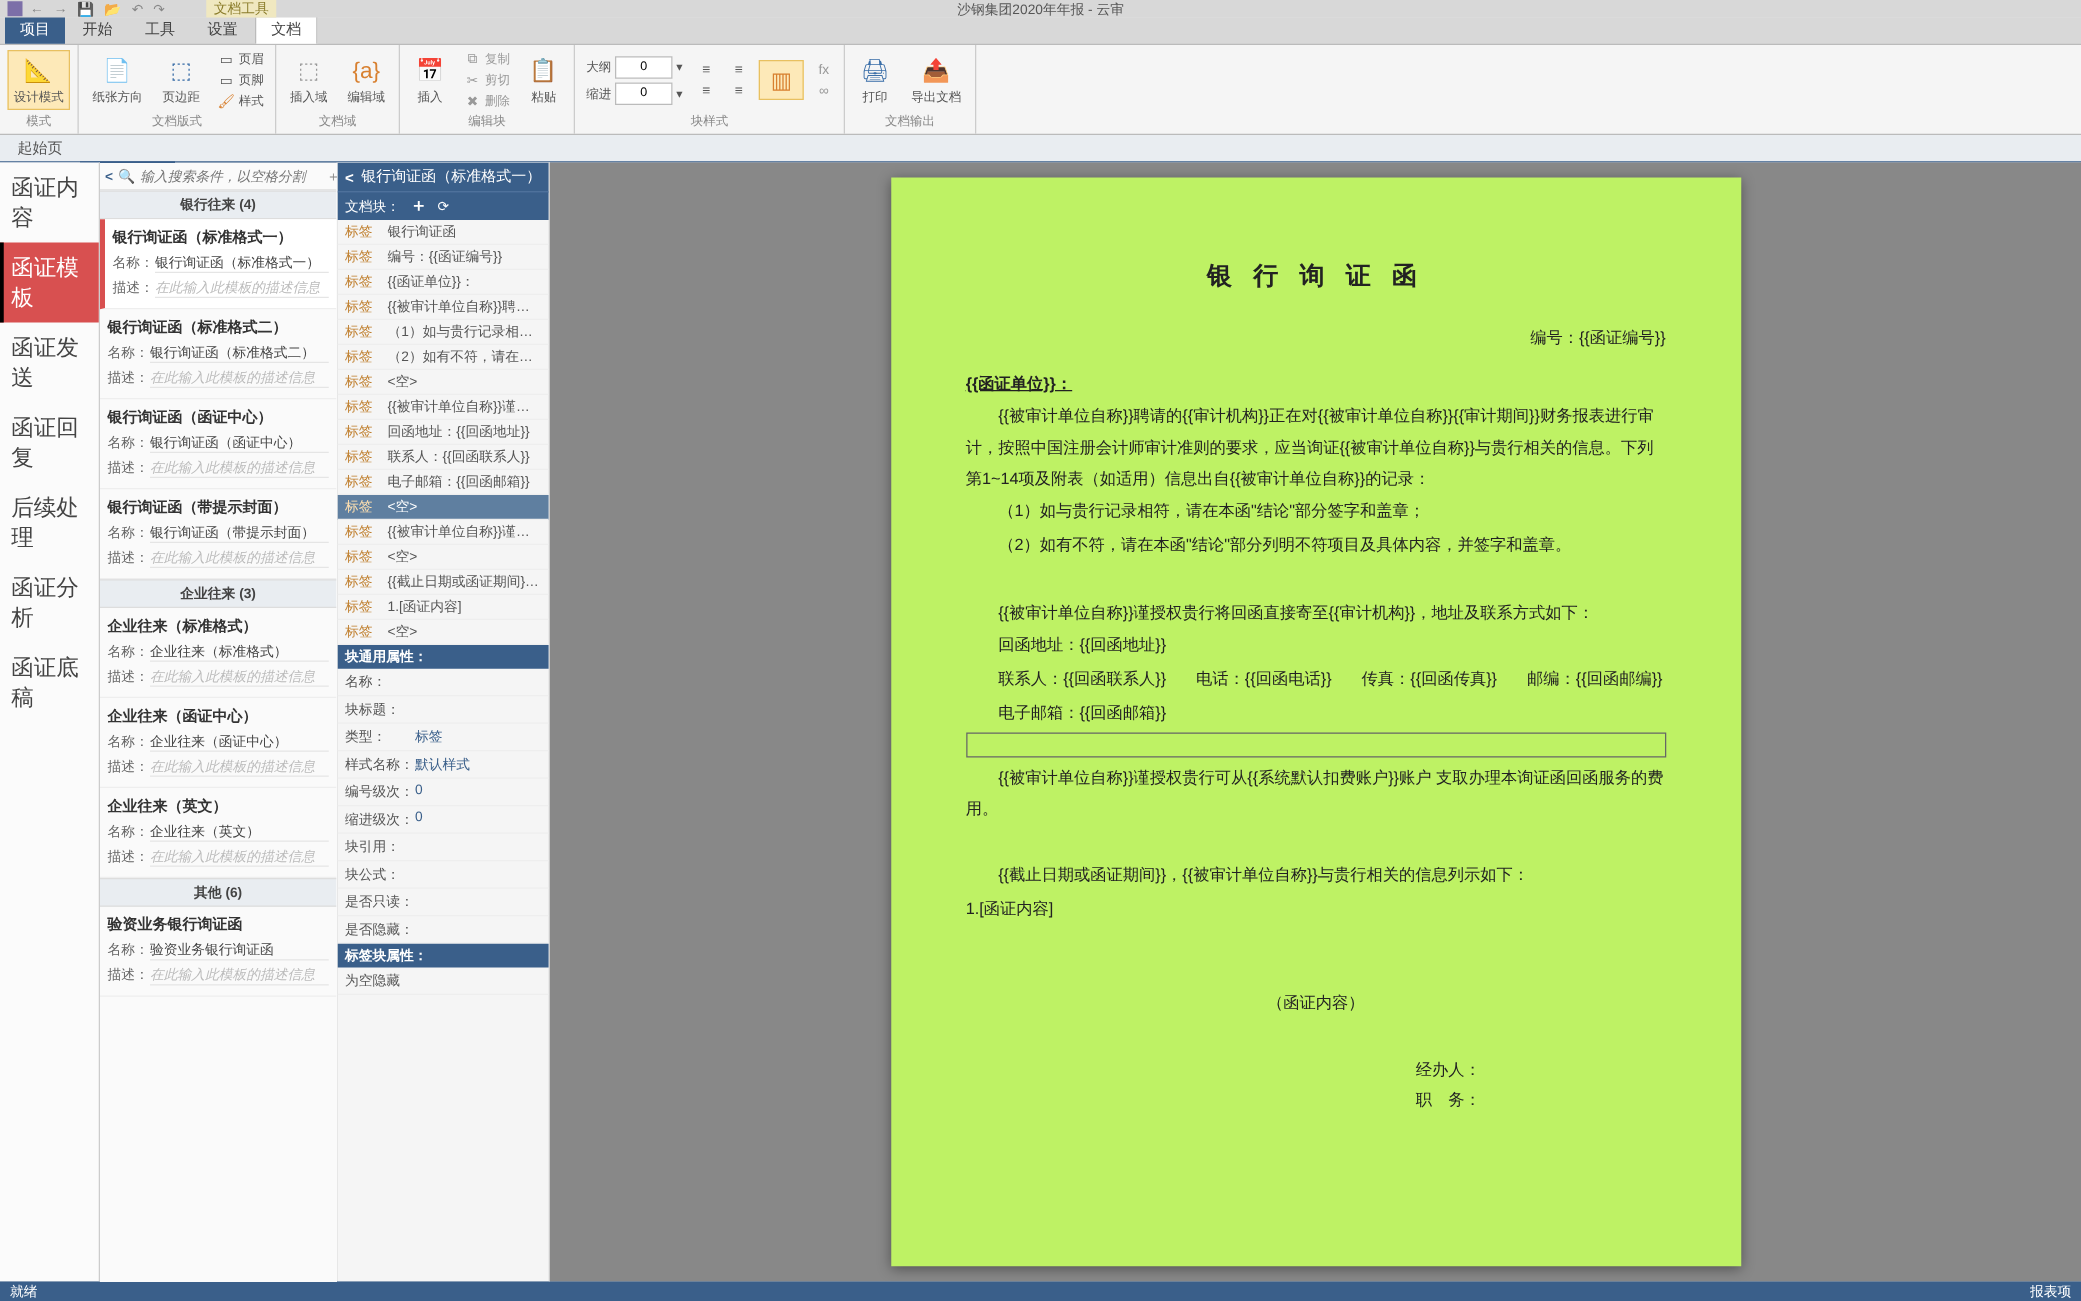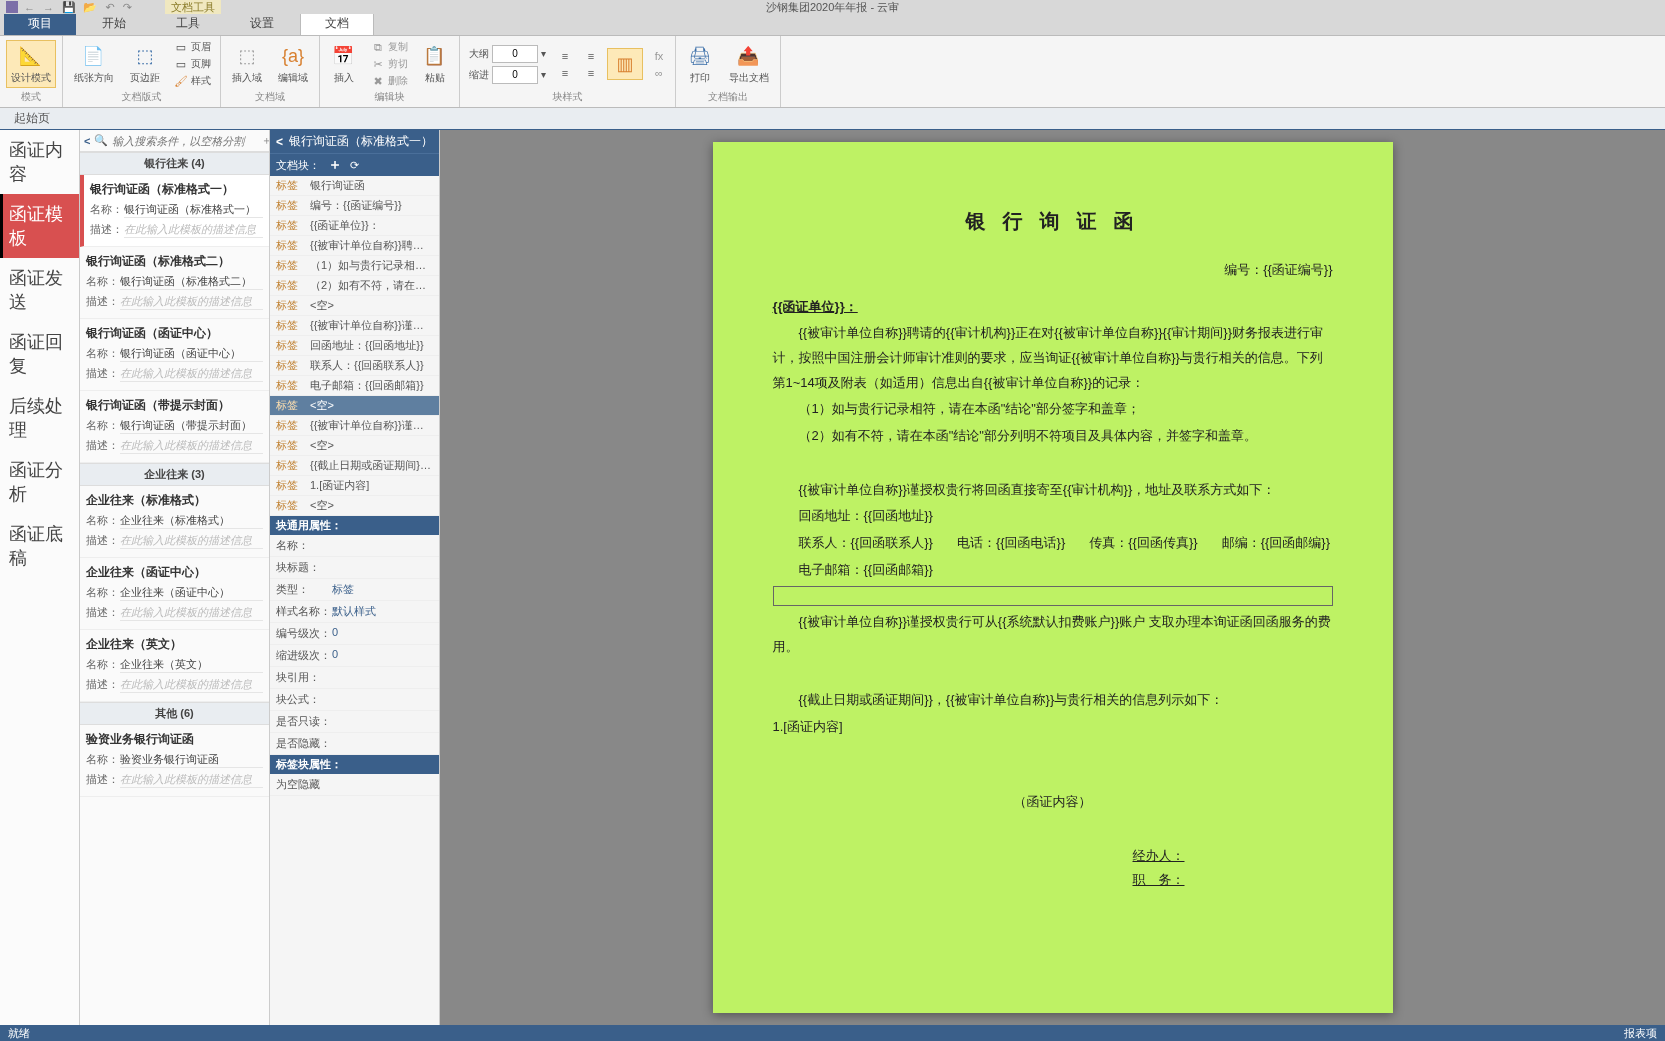--- a/index.html
+++ b/index.html
@@ -7,21 +7,21 @@
 
 
 .titlebar { height:14px; background:#d8d8d8; display:flex; align-items:center; justify-content:center; position:relative; font-size:11px; color:#555; }
 .titlebar .app-icon { position:absolute; left:6px; width:12px; height:12px; background:#7c6fa8; }
 .qat { position:absolute; left:24px; display:flex; gap:8px; color:#888; font-size:11px;}
 .qat span { cursor:pointer; }
 .tool-tab { position:absolute; left:165px; top:0; font-size:11px; color:#8a7c2a; background:#f0e8c0; padding:0 6px; height:14px; line-height:14px;}
 
 
 .menutabs { height:22px; background:#d8d8d8; display:flex; align-items:flex-end; padding-left:4px; gap:2px; border-bottom:1px solid #bbb;}
-.menutabs .tab { padding:3px 24px; font-size:12px; color:#444; cursor:pointer;}
+.menutabs .tab { padding:3px 12px; font-size:12px; color:#444; cursor:pointer;}
 .menutabs .tab.primary { background:#3a5f8a; color:#fff; }
 .menutabs .tab.active { background:#fff; border:1px solid #bbb; border-bottom:none;}
 
 
 .ribbon { height:72px; background:#f5f5f5; border-bottom:1px solid #bbb; display:flex;}
 .ribgroup { border-right:1px solid #ccc; display:flex; flex-direction:column; align-items:center; padding:2px 6px; }
 .ribgroup .items { flex:1; display:flex; align-items:center; gap:6px;}
 .ribgroup .glabel { font-size:10px; color:#888; padding-bottom:1px;}
 .bigbtn { display:flex; flex-direction:column; align-items:center; gap:2px; padding:2px 4px; cursor:pointer; border:1px solid transparent;}
 .bigbtn.active { background:#fde9b8; border:1px solid #e8c060;}
@@ -82,21 +82,21 @@
 .page { width:680px; min-height:830px; background:#bef264; box-shadow:0 2px 10px rgba(0,0,0,0.4); padding:60px 60px; font-family:"SimSun",serif; font-size:13px; color:#222; line-height:1.9;}
 .page h1 { text-align:center; font-size:20px; font-weight:bold; letter-spacing:6px; margin-bottom:18px; font-family:"SimSun",serif;}
 .page .right { text-align:right; margin-bottom:12px;}
 .page .underline { text-decoration:underline; font-weight:bold;}
 .page p { text-indent:2em; margin:2px 0;}
 .page p.noindent { text-indent:0;}
 .page .infoline { text-indent:2em;}
 .page .inforow { display:flex; gap:24px; text-indent:0; padding-left:2em; flex-wrap:wrap;}
 .page hr.box { border:none; border:1px solid #666; height:20px; background:transparent; margin:4px 0;}
 .page .sigblock { text-align:center; margin-top:50px;}
-.page .sigrows { margin-top:30px;text-decoration:underline;}
+.page .sigrows { margin-top:30px;}
 .page .sigrows div { text-align:left; padding-left:360px; line-height:1.8;}
 
 
 .status { height:16px; background:#3a5f8a; color:#fff; font-size:11px; display:flex; align-items:center; justify-content:space-between; padding:0 8px;}
 
 
 .c-blue{color:#3a6ea8;} .c-orange{color:#d88030;} .c-gray{color:#999;}
 
 ::-webkit-scrollbar{width:10px;height:10px;}::-webkit-scrollbar-thumb{background:#bbb;}::-webkit-scrollbar-track{background:#eee;}
 </style>

